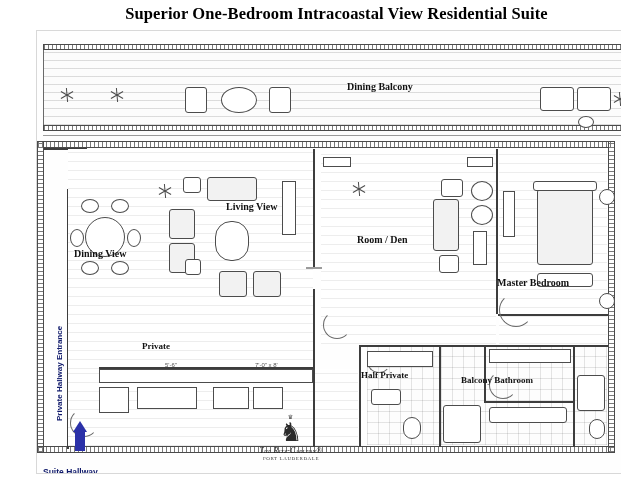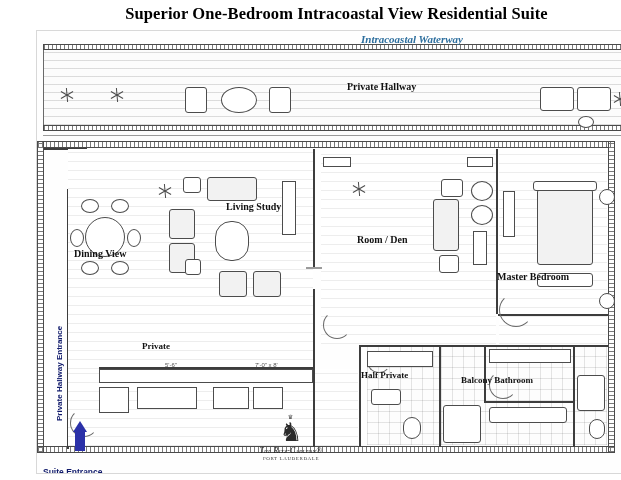--- a/index.html
+++ b/index.html
@@ -264,36 +264,35 @@
     <div class="f r" style="left:334px;top:358px;width:30px;height:16px;"></div>
     <div class="f r" style="left:366px;top:386px;width:18px;height:22px;border-radius:9px;"></div>
     <div class="f" style="left:330px;top:320px;width:66px;height:16px;"></div>
 
     <div class="f r" style="left:406px;top:374px;width:38px;height:38px;"></div>
     <div class="f r" style="left:452px;top:376px;width:78px;height:16px;"></div>
     <div class="f r" style="left:540px;top:344px;width:28px;height:36px;"></div>
     <div class="f r" style="left:552px;top:388px;width:16px;height:20px;border-radius:8px;"></div>
     <div class="f" style="left:452px;top:318px;width:82px;height:14px;"></div>
 
-    <div class="waterway" style="left:324px;top:2px;">Intracoastal Waterway</div>
-    <div class="label big" style="left:310px;top:50px;">Private Hallway</div>
-    <div class="label big" style="left:189px;top:170px;">Living Study</div>
+    <div class="label big" style="left:310px;top:50px;">Dining Balcony</div>
+    <div class="label big" style="left:189px;top:170px;">Living View</div>
     <div class="label big" style="left:37px;top:217px;">Dining View</div>
     <div class="label big" style="left:320px;top:203px;">Room / Den</div>
-    <div class="label big" style="left:460px;top:240px;">Master Bedroom</div>
+    <div class="label big" style="left:460px;top:246px;">Master Bedroom</div>
     <div class="label" style="left:105px;top:310px;">Private</div>
     <div class="label" style="left:324px;top:339px;">Half Private</div>
     <div class="label" style="left:424px;top:344px;">Balcony Bathroom</div>
 
     <div class="dim" style="left:218px;top:331px;">7'-0" x 8'</div>
     <div class="dim" style="left:128px;top:331px;">5'-6"</div>
 
     <div class="arrow-body" style="left:38px;top:400px;width:10px;height:20px;background:#2b31a8;"></div>
     <div class="arrow-head" style="left:36px;top:390px;border-bottom:11px solid #2b31a8;"></div>
-    <div class="entrance-label" style="left:6px;top:436px;">Suite Entrance</div>
+    <div class="entrance-label" style="left:6px;top:436px;">Suite Hallway</div>
 
     <div class="vlabel" style="left:18px;top:390px;">Private Hallway Entrance</div>
 
     <div class="logo" style="left:196px;top:382px;width:116px;">
       <div class="crown">♛</div>
       <div class="lion">♞</div>
       <div class="l1">The Ritz-Carlton®</div>
       <div class="l2">FORT LAUDERDALE</div>
     </div>
 

